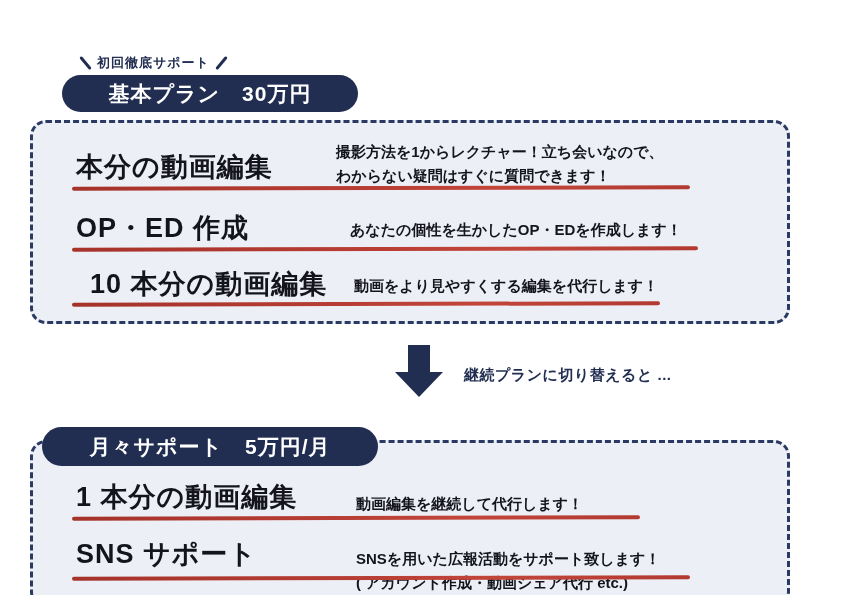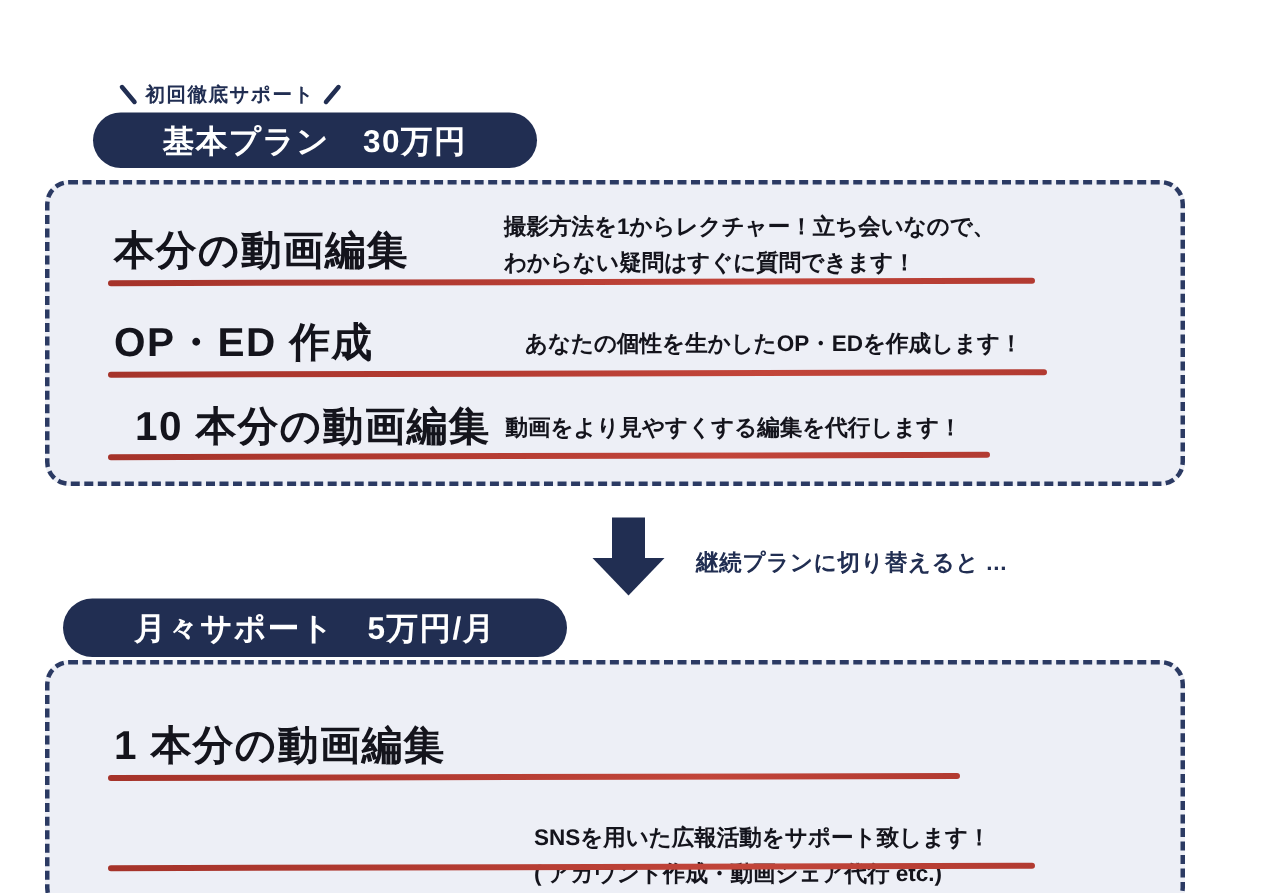--- a/index.html
+++ b/index.html
@@ -19,39 +19,39 @@
   .slash-left{transform:rotate(-40deg);margin-right:10px;}
   .slash-right{transform:rotate(40deg);margin-left:10px;}
   .callout-label{font-size:13px;font-weight:700;color:var(--navy);letter-spacing:1px;}
   
   .badge{
     position:absolute;background:var(--navy);color:#ffffff;border-radius:20px;
     display:flex;align-items:center;justify-content:center;
     font-weight:800;font-size:21px;letter-spacing:1px;z-index:3;
   }
   .badge-basic{left:62px;top:36px;width:296px;height:37px;}
-  .badge-monthly{left:42px;top:360px;width:336px;height:39px;}
+  .badge-monthly{left:42px;top:388px;width:336px;height:39px;}
   
   .panel{
     position:absolute;background:var(--panel-bg);
     border:3px dashed #2b3a63;border-radius:16px;z-index:1;
   }
   .panel-basic{left:30px;top:81px;width:760px;height:204px;}
   .panel-monthly{left:30px;top:401px;width:760px;height:168px;}
   
   .title{position:absolute;z-index:2;font-size:27px;font-weight:900;color:var(--ink);letter-spacing:1px;}
   .desc{position:absolute;z-index:2;font-size:15px;font-weight:700;color:var(--ink);white-space:pre-line;line-height:24px;}
   .brush{
     position:absolute;z-index:2;height:4px;border-radius:3px;
     background:linear-gradient(90deg,#a5332a,var(--accent-red) 35%,#c2453a 70%,var(--accent-red));
     transform:rotate(-0.15deg);
   }
   .t1{left:76px;top:110px;}  .d1{left:336px;top:101px;}  .u1{left:72px;top:147px;width:618px;}
   .t2{left:76px;top:171px;}  .d2{left:350px;top:179px;}  .u2{left:72px;top:208px;width:626px;}
-  .t3{left:90px;top:227px;}  .d3{left:337px;top:235px;}  .u3{left:72px;top:263px;width:588px;}
+  .t3{left:90px;top:227px;}  .d3{left:354px;top:235px;}  .u3{left:72px;top:263px;width:588px;}
   .t4{left:76px;top:440px;}  .d4{left:356px;top:453px;}  .u4{left:72px;top:477px;width:568px;}
   .t5{left:76px;top:497px;}  .d5{left:356px;top:508px;}  .u5{left:72px;top:537px;width:618px;}
   
   .arrow{position:absolute;left:395px;top:306px;width:48px;z-index:2;}
   .arrow-shaft{width:22px;height:27px;background:var(--navy);margin:0 auto;}
   .arrow-head{width:0;height:0;border-left:24px solid transparent;border-right:24px solid transparent;border-top:25px solid var(--navy);}
   .transition-label{position:absolute;left:464px;top:327px;font-size:15px;font-weight:800;color:var(--navy);z-index:2;letter-spacing:0.5px;}
 </style>
 </head>
 <body>
@@ -83,19 +83,21 @@
   <div class="arrow">
     <div class="arrow-shaft"></div>
     <div class="arrow-head"></div>
   </div>
   <div class="transition-label">継続プランに切り替えると ...</div>
 
   <div class="badge badge-monthly">月々サポート　5万円/月</div>
   <div class="panel panel-monthly"></div>
 
   <div class="title t4">1 本分の動画編集</div>
+  <div class="desc d4">動画編集を継続して代行します！</div>
   <div class="brush u4"></div>
 
+  <div class="title t5">SNS サポート</div>
   <div class="desc d5">SNSを用いた広報活動をサポート致します！
 ( アカウント作成・動画シェア代行 etc.)</div>
   <div class="brush u5"></div>
 
 </div>
 
 </body></html>

